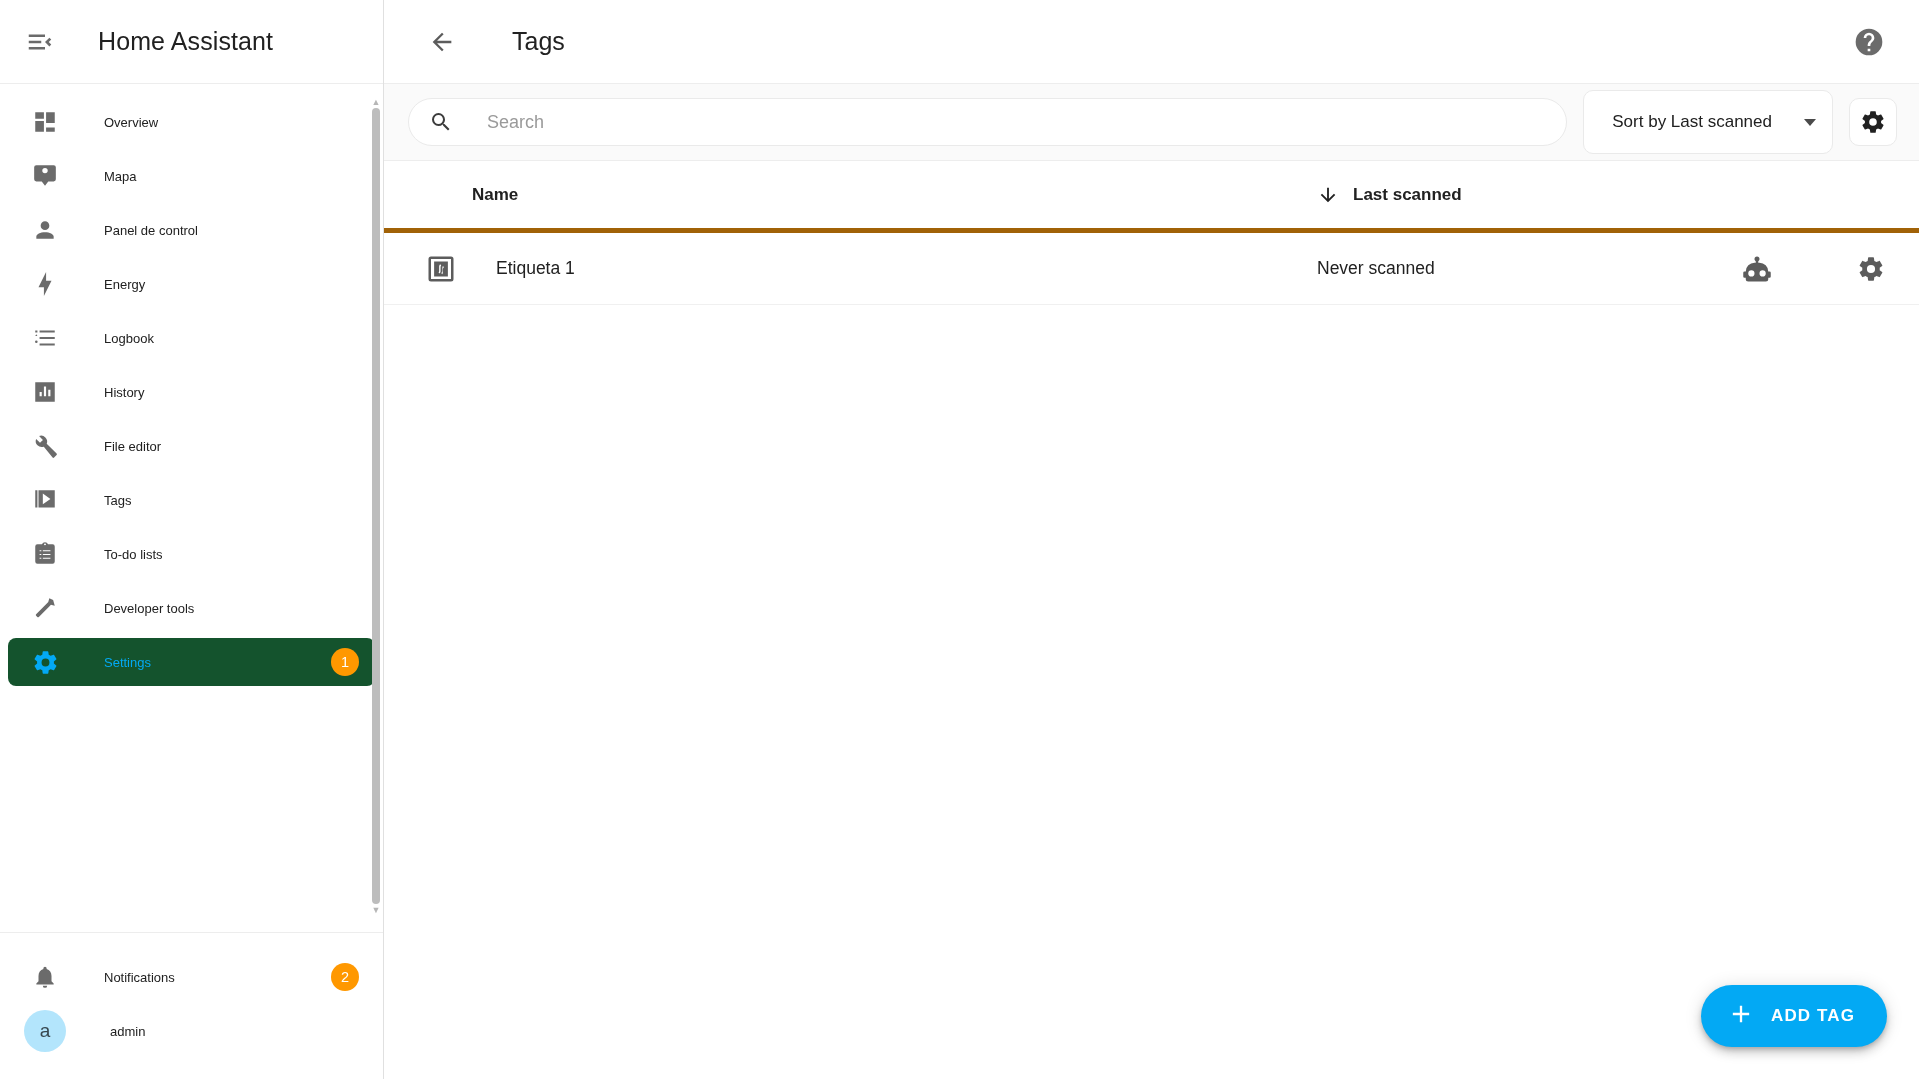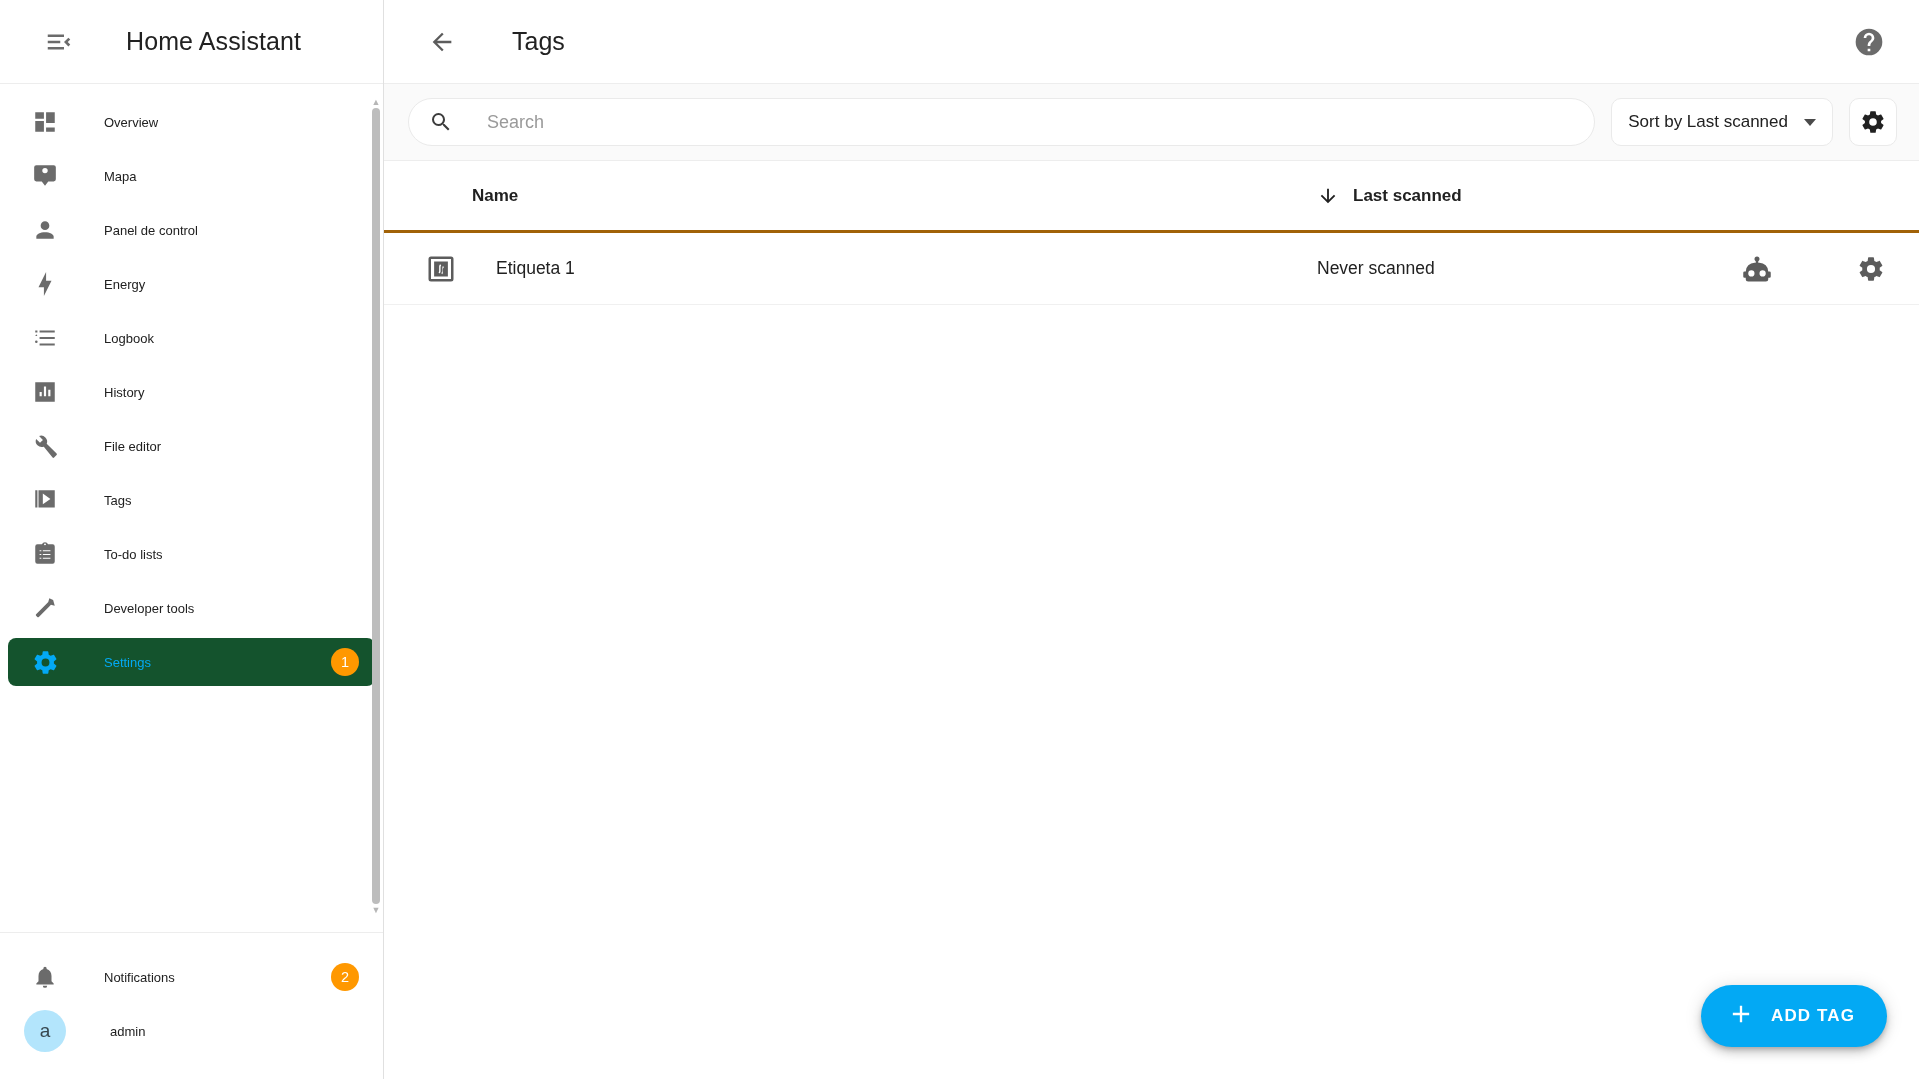--- a/index.html
+++ b/index.html
@@ -20,24 +20,23 @@
     border-right: 1px solid #e0e0e0;
     display: flex;
     flex-direction: column;
     position: relative;
     flex: 0 0 384px;
   }
   .sidebar-header {
     height: 84px;
     display: flex;
     align-items: center;
-    padding: 0 0 0 31px;
+    padding: 0 0 0 12px;
     border-bottom: 1px solid #ededed;
     flex: 0 0 84px;
-    gap: 9px;
   }
   .menu-btn {
     width: 56px; height: 56px;
     display: flex; align-items: center; justify-content: center;
     border-radius: 50%;
     cursor: pointer;
     flex: 0 0 56px;
   }
   .ha-title {
     font-size: 25px;
@@ -185,28 +184,28 @@
     flex: 1 1 auto;
     margin-left: 22px;
     font-size: 18px;
     font-family: "Liberation Sans", sans-serif;
     color: #212121;
     background: transparent;
     min-width: 0;
   }
   .search-input::placeholder { color: #9a9a9a; }
   .sort-btn {
-    height: 48px;
+    height: 64px;
     background: #fff;
     border: 1px solid #eaeaea;
     border-radius: 10px;
     display: flex;
     align-items: center;
-    gap: 16px;
-    padding: 0 16px 0 16px;
+    gap: 32px;
+    padding: 0 16px 0 28px;
     font-size: 17px;
     color: #212121;
     cursor: pointer;
     white-space: nowrap;
     flex: 0 0 auto;
   }
   .caret {
     width: 0; height: 0;
     border-left: 6px solid transparent;
     border-right: 6px solid transparent;
@@ -222,21 +221,21 @@
     flex: 0 0 48px;
   }
 
   .table-wrap { flex: 1 1 auto; display: flex; flex-direction: column; background: #fff; overflow: hidden;}
   .table-head {
     height: 72px;
     flex: 0 0 72px;
     display: flex;
     align-items: center;
     padding: 0 22px 0 0;
-    border-bottom: 3px solid #a16207;
+    border-bottom: 5px solid #a16207;
     font-size: 17px;
     font-weight: bold;
     color: #212121;
   }
   .col-name { flex: 1 1 auto; padding-left: 88px; }
   .col-scanned { flex: 0 0 420px; display: flex; align-items: center; gap: 14px; }
   .col-actions { flex: 0 0 160px; }
   .sort-arrow { color: #212121; display: flex; align-items: center; }
 
   .table-row {

